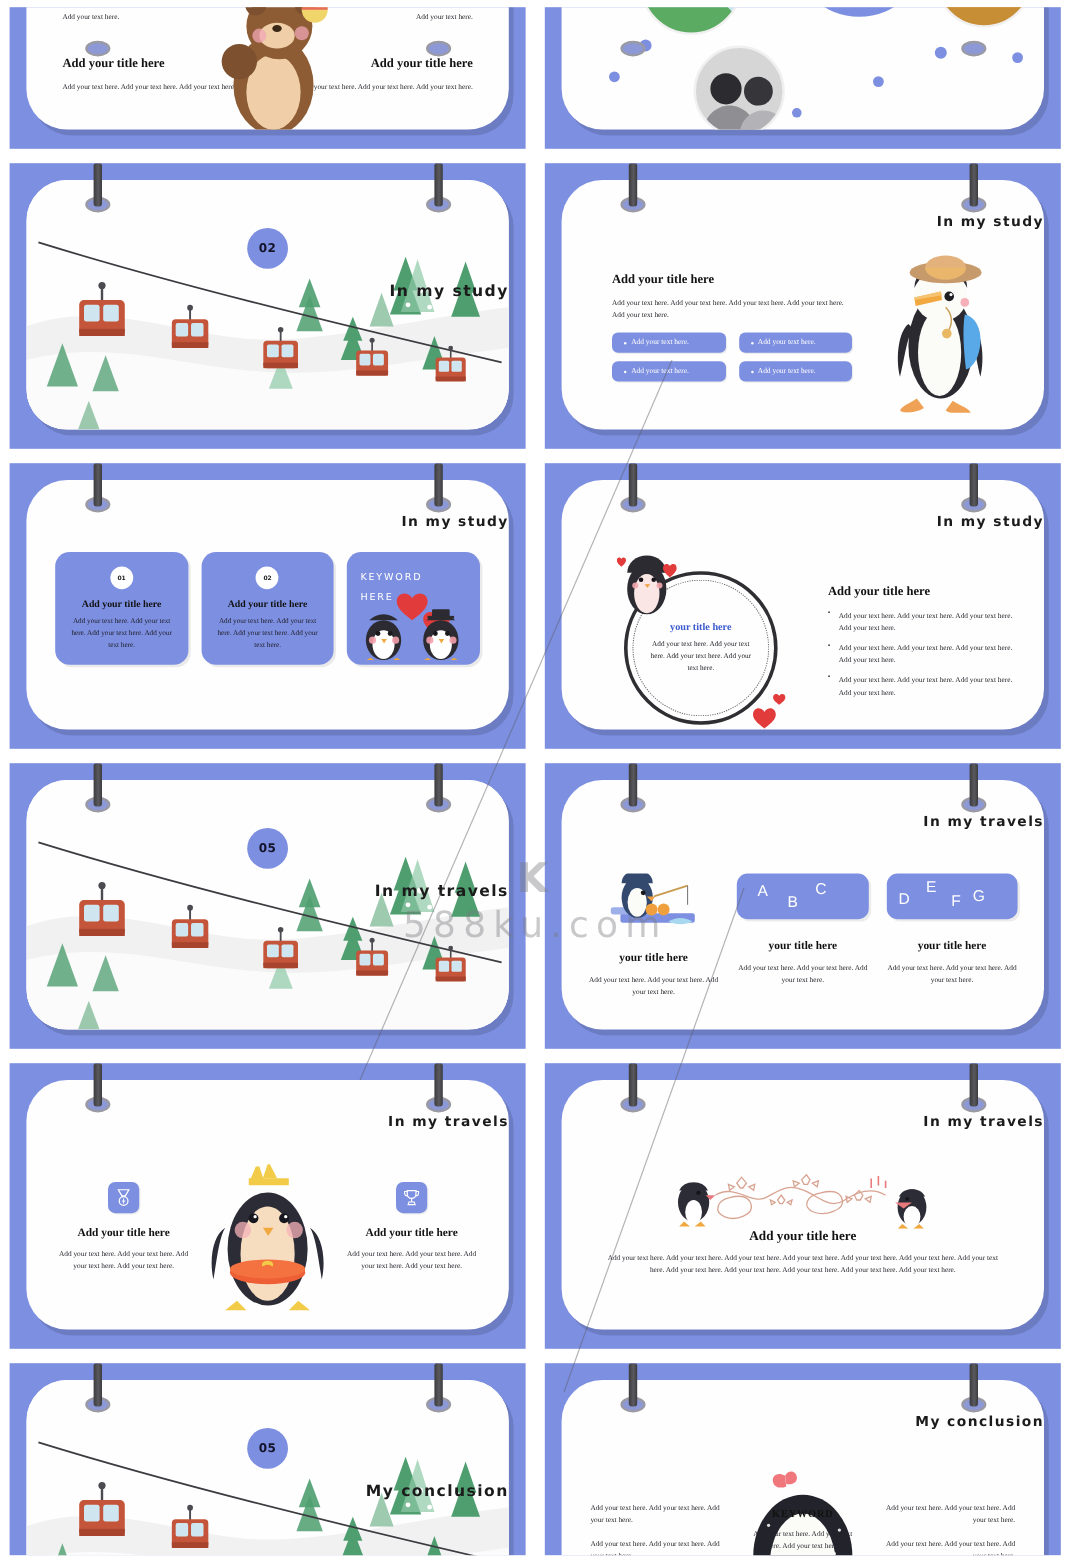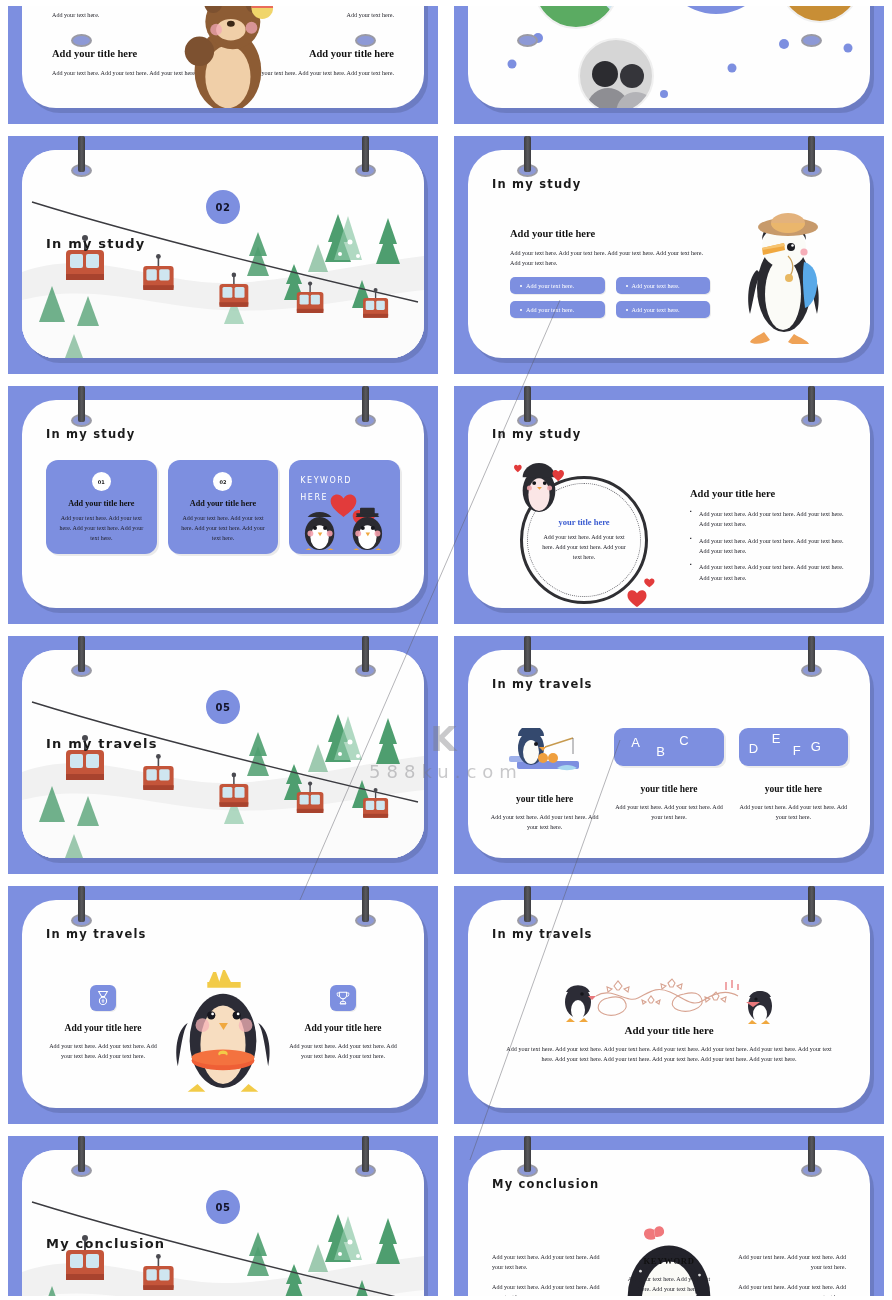--- a/index.html
+++ b/index.html
@@ -56,21 +56,21 @@
   .eyelet { position: absolute; top: 28px; width: 21px; height: 13px;
             border-radius: 50%; background: #8d99d6;
             border: 2.5px solid #9a9aa4; z-index: 4; }
   .eyelet.left  { left: 63px; }
   .eyelet.right { left: 347px; }
 
   
   .h-script {
     font-family: "DejaVu Sans", sans-serif;
     font-weight: 700; letter-spacing: 1.2px;
-    color: #1b1b1b; font-size: 11.5px; text-align: left; padding-left: 24px;
+    color: #1b1b1b; font-size: 11.5px; text-align: right; padding-left: 24px;
   }
   .h-title { font-family: "Liberation Serif", serif; font-weight: 700;
              color: #121212; font-size: 10.5px; }
   .body-t  { font-family: "Liberation Serif", serif; color: #25252c;
              font-size: 6.1px; line-height: 1.65; }
 
   
   .sec-badge {
     position: absolute; left: 50%; transform: translateX(-50%);
     top: 40px; width: 34px; height: 34px; border-radius: 50%;
@@ -148,21 +148,21 @@
   .ctext  { text-align: center; font-family: "Liberation Serif", serif;
             font-size: 6.1px; line-height: 1.7; color: #23232b; }
 
   
   #wm { position: absolute; left: 0; right: 0; top: 690px; height: 120px;
         z-index: 60; pointer-events: none;
         display: flex; flex-direction: column; align-items: center;
         justify-content: center; gap: 2px; }
   #wm .wm-cn { font-family: "DejaVu Sans", sans-serif; font-size: 40px;
                font-weight: 700; color: rgba(120,120,125,.40); letter-spacing: 5px; }
-  #wm .wm-en { font-family: "DejaVu Sans", sans-serif; font-size: 18px;
+  #wm .wm-en { font-family: "DejaVu Sans", sans-serif; font-size: 30px;
                color: rgba(120,120,125,.40); letter-spacing: 6px; }
   #wmline { position: absolute; z-index: 59; pointer-events: none; inset: 0; }
 </style>
 </head>
 <body>
 
 <div id="page">
   <div class="grid">
 
     <div class="cell">

